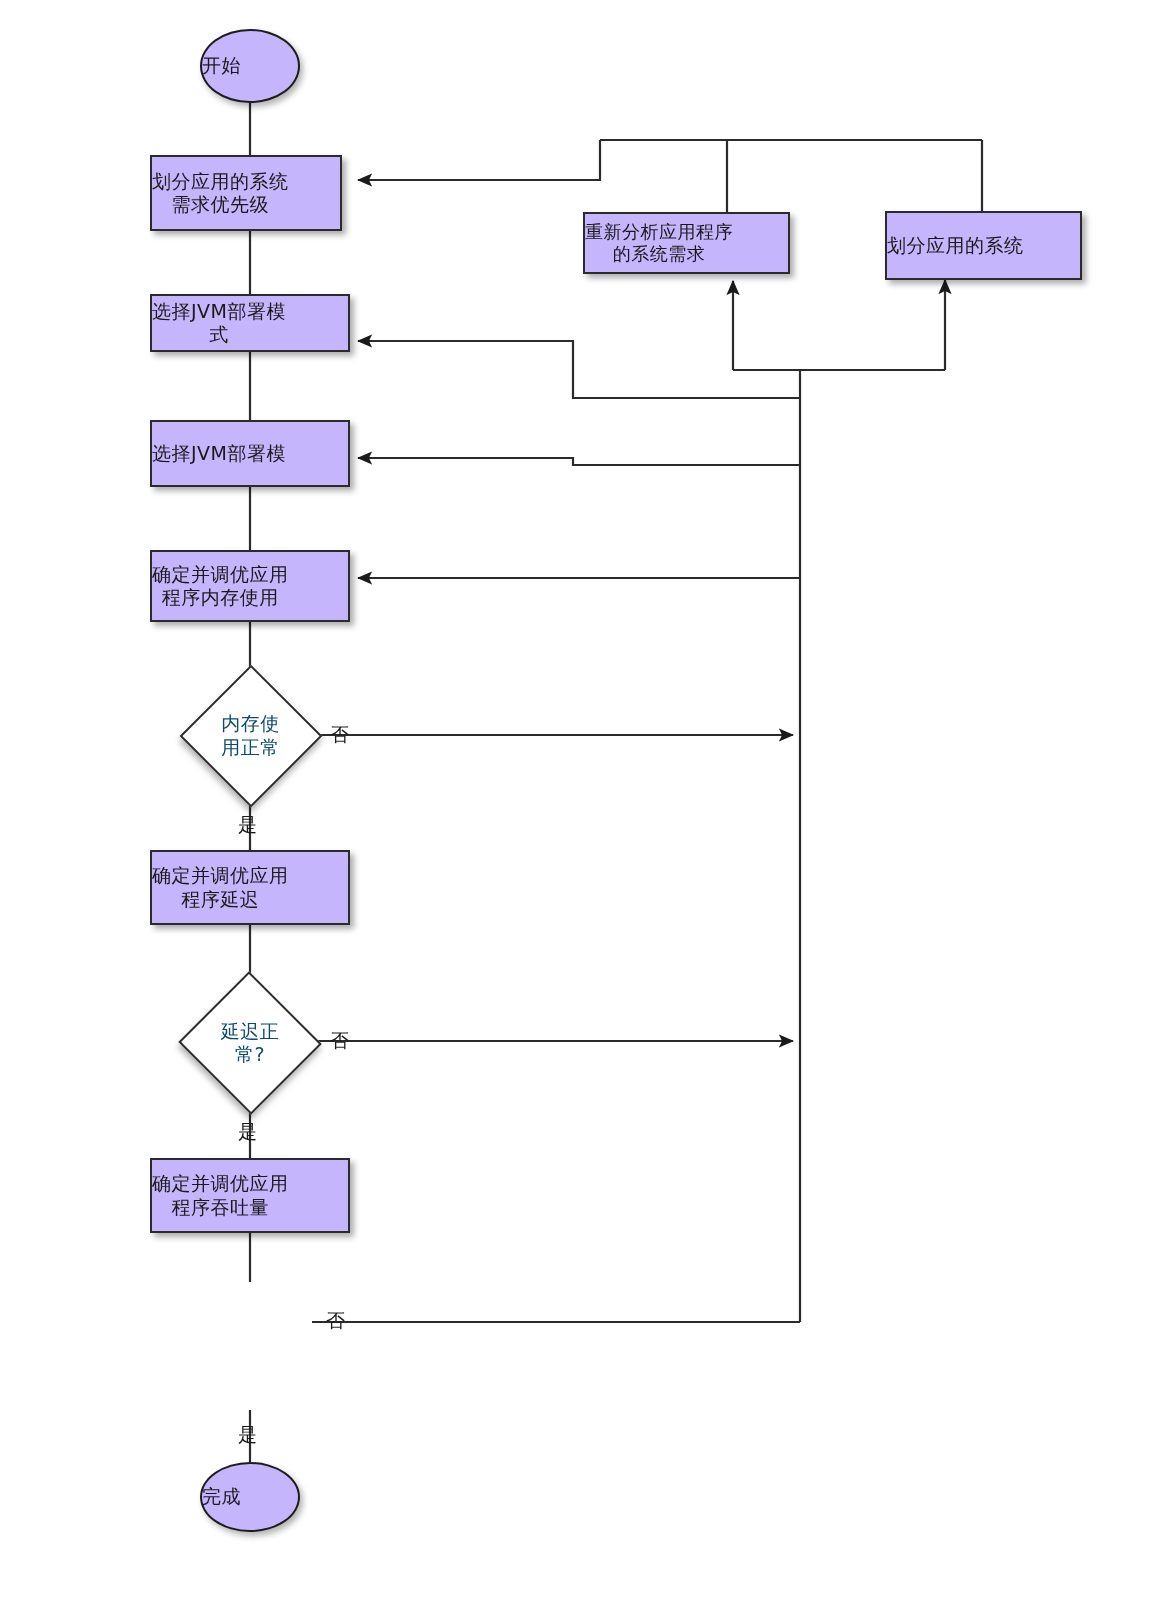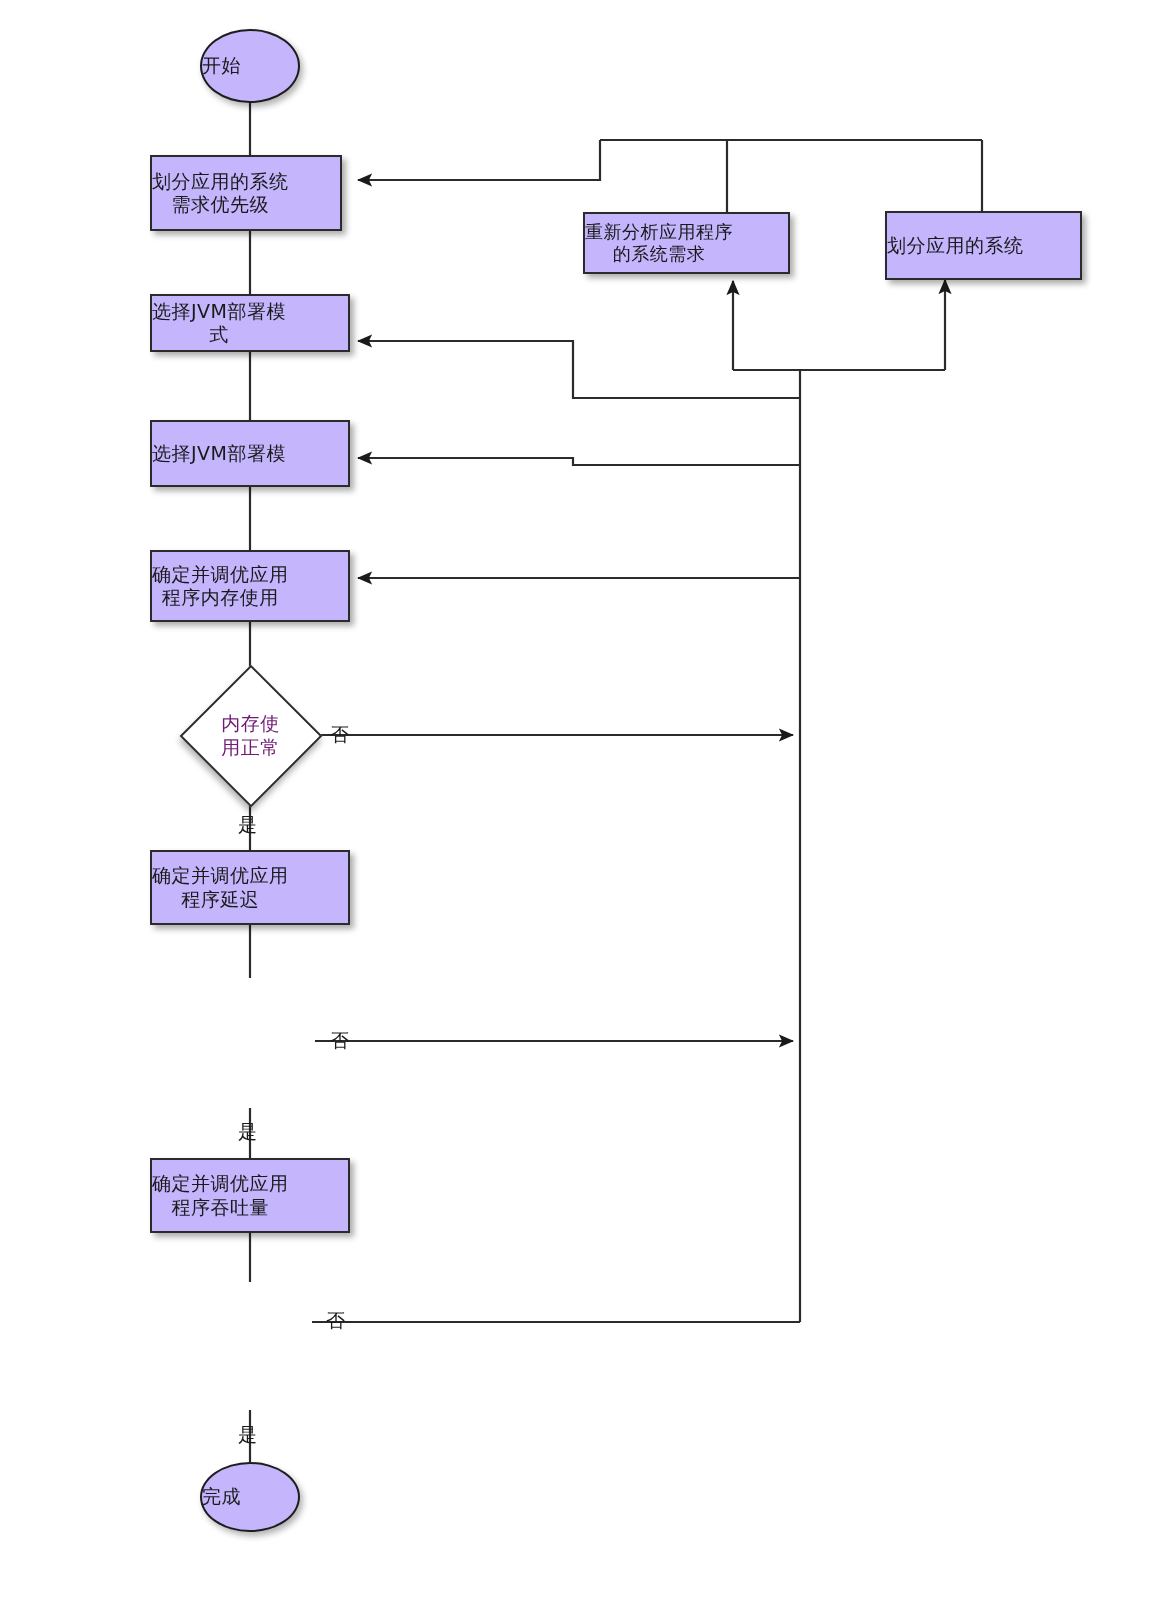--- a/index.html
+++ b/index.html
@@ -70,21 +70,21 @@
   }
   .dec-label {
     position: absolute;
     left: 0; top: 0;
     width: 100%; height: 100%;
     display: flex;
     align-items: center;
     justify-content: center;
     text-align: center;
     font-size: 19px;
-    color: #701a75;
+    color: #0c4a6e;
     white-space: pre-line;
     line-height: 1.22;
     letter-spacing: 0.5px;
   }
   .edge-label {
     position: absolute;
     font-size: 19px;
     color: #1a1a1a;
     z-index: 6;
     background: transparent;
@@ -181,20 +181,25 @@
     <div class="dec-shape"></div>
     <div class="dec-label">内存使
 用正常</div>
   </div>
 
   <div class="node proc" style="left:150px; top:850px; width:200px; height:75px;">
     <span class="txt">确定并调优应用
 程序延迟</span>
   </div>
 
+  <div class="dec-wrap" style="left:180px; top:975px; width:140px; height:136px;">
+    <div class="dec-shape"></div>
+    <div class="dec-label">延迟正
+常?</div>
+  </div>
 
   <div class="node proc" style="left:150px; top:1158px; width:200px; height:75px;">
     <span class="txt">确定并调优应用
 程序吞吐量</span>
   </div>
 
 
   <div class="node term" style="left:200px; top:1462px; width:100px; height:70px;">
     <span class="txt">完成</span>
   </div>

